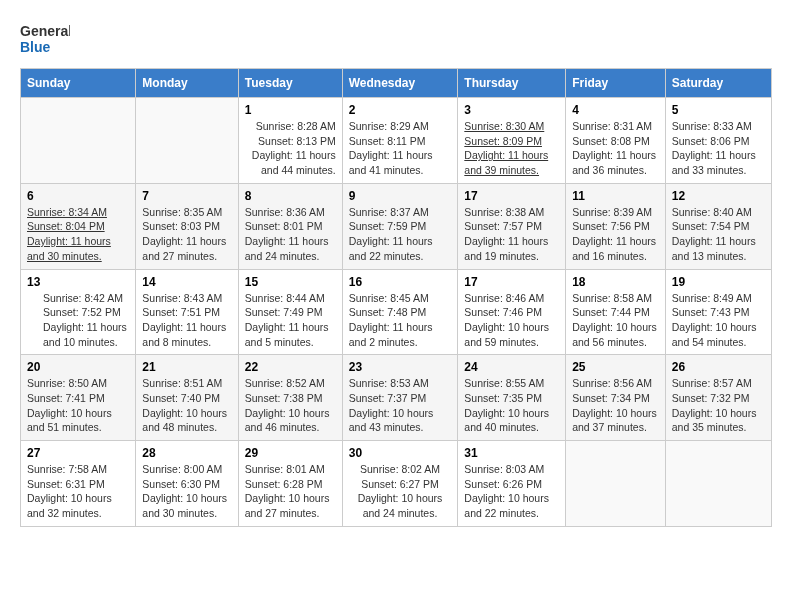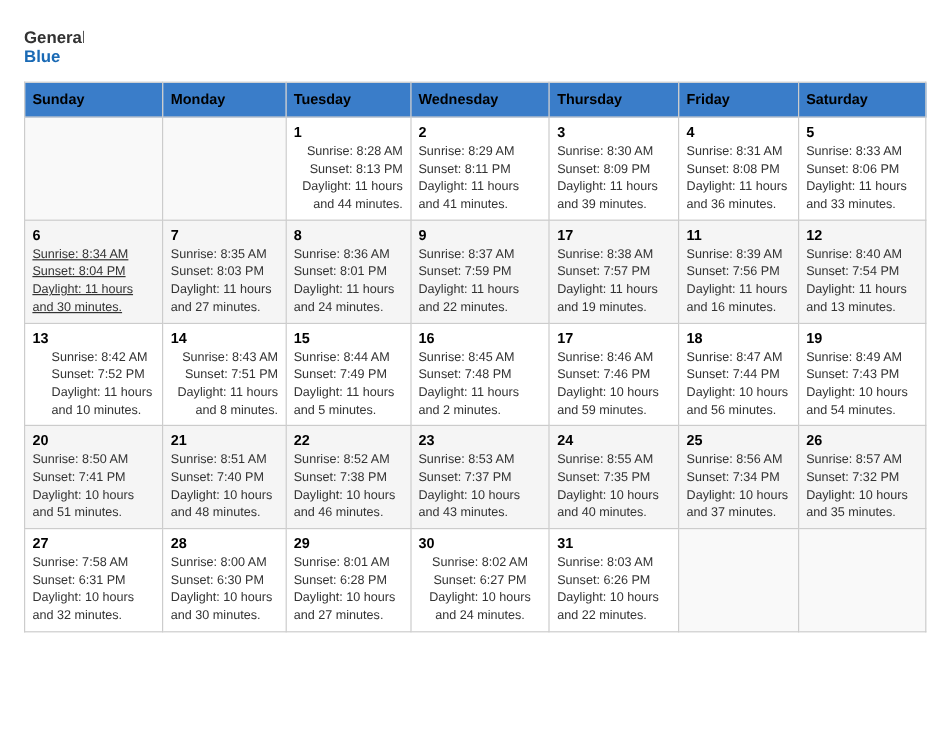--- a/index.html
+++ b/index.html
@@ -33,21 +33,21 @@
       font-size: 16px;
       color: #555;
     }
     table {
       width: 100%;
       border-collapse: collapse;
       font-size: 11px;
     }
     thead tr th {
       background-color: #3a7dc9;
-      color: #000000;
+      color: #ffffff;
       padding: 7px 6px;
       text-align: left;
       font-size: 12px;
       font-weight: bold;
       border: 1px solid #ccc;
     }
     tbody tr td {
       border: 1px solid #ccc;
       padding: 5px 6px;
       vertical-align: top;
@@ -113,21 +113,21 @@
 Daylight: 11 hours and 44 minutes.</div>
         </td>
         <td>
           <span class="day-number">2</span>
           <div class="day-info" style="white-space: pre-line;">Sunrise: 8:29 AM
 Sunset: 8:11 PM
 Daylight: 11 hours and 41 minutes.</div>
         </td>
         <td>
           <span class="day-number">3</span>
-          <div class="day-info" style="white-space: pre-line;">Sunrise: 8:30 AM
+          <div class="day-info" style="white-space: pre-line; text-decoration: underline;">Sunrise: 8:30 AM
 Sunset: 8:09 PM
 Daylight: 11 hours and 39 minutes.</div>
         </td>
         <td>
           <span class="day-number">4</span>
           <div class="day-info" style="white-space: pre-line;">Sunrise: 8:31 AM
 Sunset: 8:08 PM
 Daylight: 11 hours and 36 minutes.</div>
         </td>
         <td>
@@ -183,21 +183,21 @@
       </tr>
       <tr>
         <td>
           <span class="day-number">13</span>
           <div class="day-info" style="white-space: pre-line; margin-left: 16px;">Sunrise: 8:42 AM
 Sunset: 7:52 PM
 Daylight: 11 hours and 10 minutes.</div>
         </td>
         <td>
           <span class="day-number">14</span>
-          <div class="day-info" style="white-space: pre-line; text-align: right;">Sunrise: 8:43 AM
+          <div class="day-info" style="white-space: pre-line;">Sunrise: 8:43 AM
 Sunset: 7:51 PM
 Daylight: 11 hours and 8 minutes.</div>
         </td>
         <td>
           <span class="day-number">15</span>
           <div class="day-info" style="white-space: pre-line;">Sunrise: 8:44 AM
 Sunset: 7:49 PM
 Daylight: 11 hours and 5 minutes.</div>
         </td>
         <td>
@@ -207,21 +207,21 @@
 Daylight: 11 hours and 2 minutes.</div>
         </td>
         <td>
           <span class="day-number">17</span>
           <div class="day-info" style="white-space: pre-line;">Sunrise: 8:46 AM
 Sunset: 7:46 PM
 Daylight: 10 hours and 59 minutes.</div>
         </td>
         <td>
           <span class="day-number">18</span>
-          <div class="day-info" style="white-space: pre-line;">Sunrise: 8:47 AM
+          <div class="day-info" style="white-space: pre-line;">Sunrise: 8:58 AM
 Sunset: 7:44 PM
 Daylight: 10 hours and 56 minutes.</div>
         </td>
         <td>
           <span class="day-number">19</span>
           <div class="day-info" style="white-space: pre-line;">Sunrise: 8:49 AM
 Sunset: 7:43 PM
 Daylight: 10 hours and 54 minutes.</div>
         </td>
       </tr>

